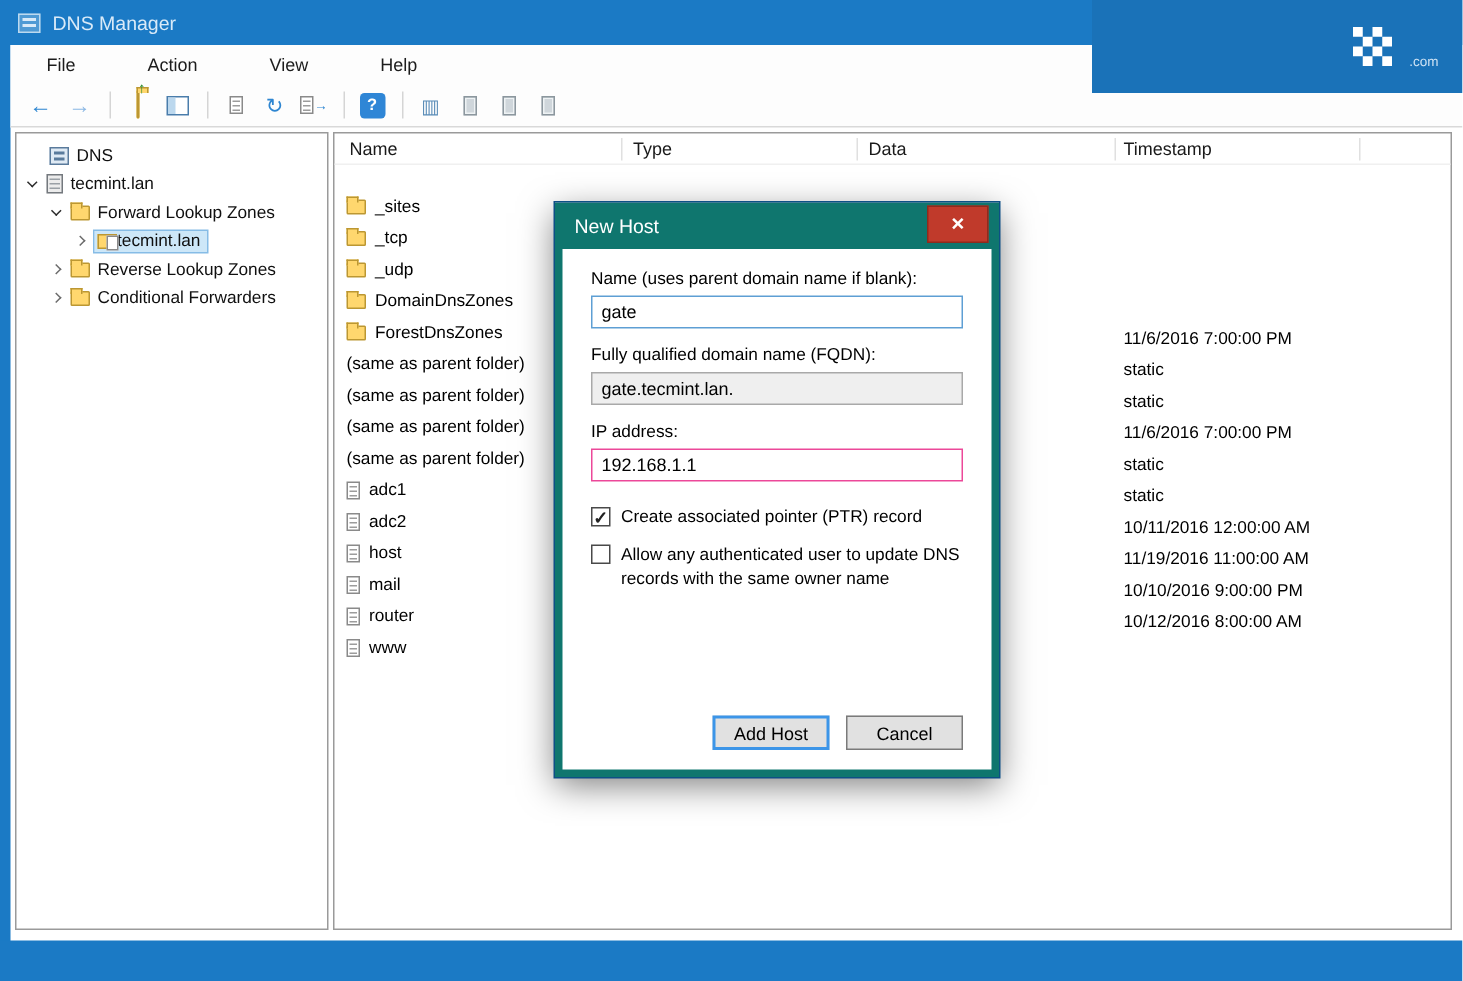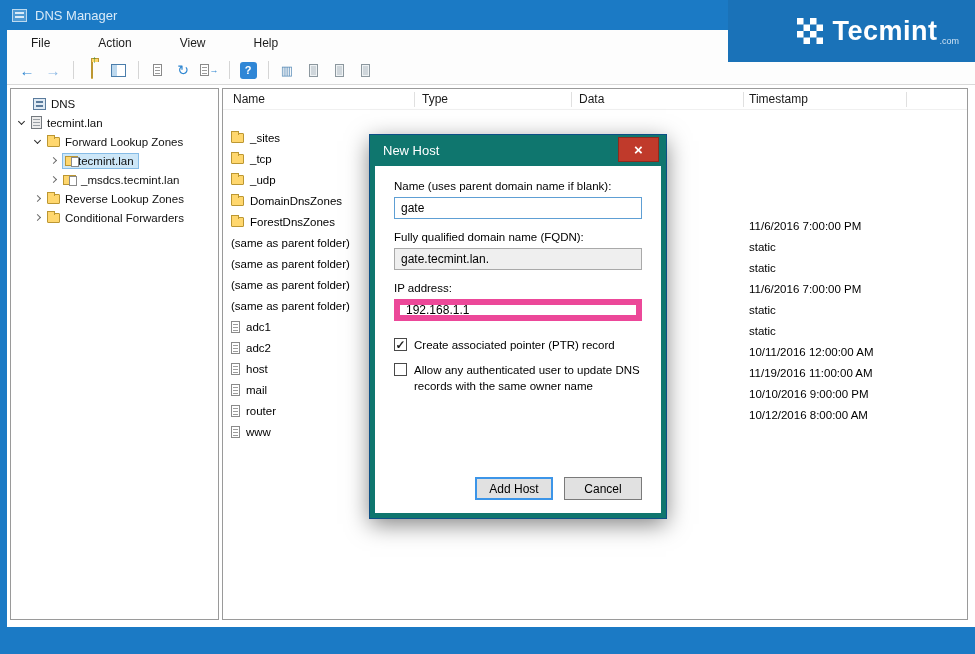--- a/index.html
+++ b/index.html
@@ -93,21 +93,21 @@
   .dlg-title { height:31px; display:flex; align-items:center; color:#fff; font-size:13px; padding-left:8px; }
   .dlg-close { position:absolute; top:2px; right:7px; width:41px; height:25px; background:#c03a2b;
                border:1px solid #8f2a1d; color:#fff; font-size:15px; font-weight:bold;
                display:flex; align-items:center; justify-content:center; }
   .dlg-body { background:#fff; height:347px; padding:14px 19px 13px; display:flex;
               flex-direction:column; font-size:11.5px; color:#000; }
   .f-label { margin-bottom:5px; }
   .f-input { height:22px; width:100%; border:1px solid #5e9fd4; background:#fff; color:#000;
              font-family:inherit; font-size:12px; padding:0 6px; margin-bottom:12px; outline:none; }
   .f-input.disabled { background:#efefef; border-color:#a9a9a9; }
-  .f-input.focused { border:6px solid #ec4899; }
+  .f-input.focused { border:1px solid #ec4899; }
   .cb-row { display:flex; align-items:flex-start; margin-bottom:8px; }
   .cb-row.first { margin-top:4px; }
   .cb { width:13px; height:13px; border:1px solid #494949; background:#fff; flex:none;
         margin-right:7px; display:flex; align-items:center; justify-content:center;
         font-size:12px; font-weight:bold; color:#222; line-height:1; margin-top:1px; }
   .cb-label { max-width:308px; line-height:1.45; }
   .btn-row { margin-top:auto; display:flex; justify-content:flex-end; gap:11px;text-align:right; }
   .btn { width:78px; height:23px; background:#e1e1e1; font-size:12px; color:#000;
          display:flex; align-items:center; justify-content:center; }
   .btn.primary { border:2px solid #3c95e8; }
@@ -129,21 +129,20 @@
     <svg class="brand-flag" viewBox="0 0 24 24">
       <rect x="0" y="0" width="6" height="6" fill="#ffffff"></rect>
         <rect x="12" y="0" width="6" height="6" fill="#ffffff"></rect>
       <rect x="6" y="6" width="6" height="6" fill="#ffffff"></rect>
         <rect x="18" y="6" width="6" height="6" fill="#ffffff"></rect>
       <rect x="0" y="12" width="6" height="6" fill="#ffffff"></rect>
         <rect x="12" y="12" width="6" height="6" fill="#ffffff"></rect>
       <rect x="6" y="18" width="6" height="6" fill="#ffffff"></rect>
         <rect x="18" y="18" width="6" height="6" fill="#ffffff"></rect>
     </svg>
-    <span class="brand-name">Tecmint</span>
     <span class="brand-tld">.com</span>
   </div>
 
   <div class="menubar">
     <span class="menu-item">File</span>
     <span class="menu-item">Action</span>
     <span class="menu-item">View</span>
     <span class="menu-item">Help</span>
   </div>
 
@@ -206,25 +205,20 @@
       <span class="chev down"></span>
       <span class="i-folder"></span>
       <span class="tlabel">Forward Lookup Zones</span>
     </div>
     <div class="titem" style="padding-left:40px">
       <span class="chev"></span>
       <span class="selwrap">
         <span class="i-zone"></span>
         <span class="tlabel" style="margin-left:0">tecmint.lan</span>
       </span>
-    </div>
-    <div class="titem" style="padding-left:40px">
-      <span class="chev"></span>
-      <span class="i-zone"></span>
-      <span class="tlabel">_msdcs.tecmint.lan</span>
     </div>
     <div class="titem" style="padding-left:24px">
       <span class="chev"></span>
       <span class="i-folder"></span>
       <span class="tlabel">Reverse Lookup Zones</span>
     </div>
     <div class="titem" style="padding-left:24px">
       <span class="chev"></span>
       <span class="i-folder"></span>
       <span class="tlabel">Conditional Forwarders</span>

